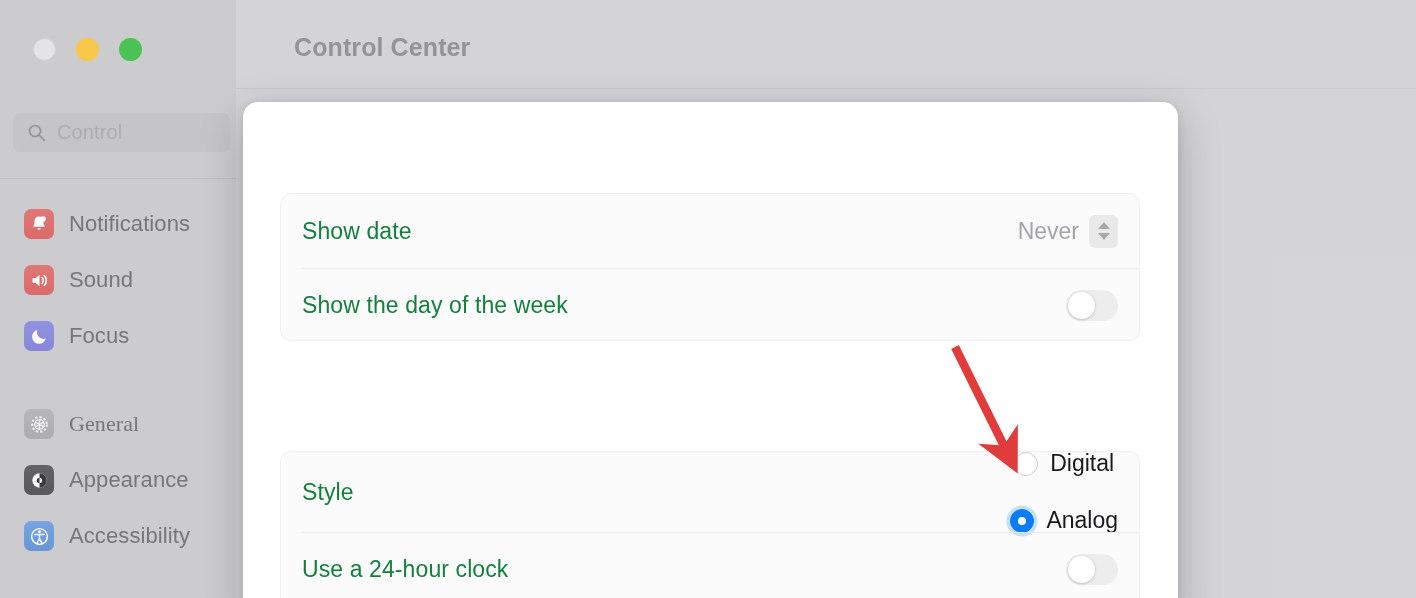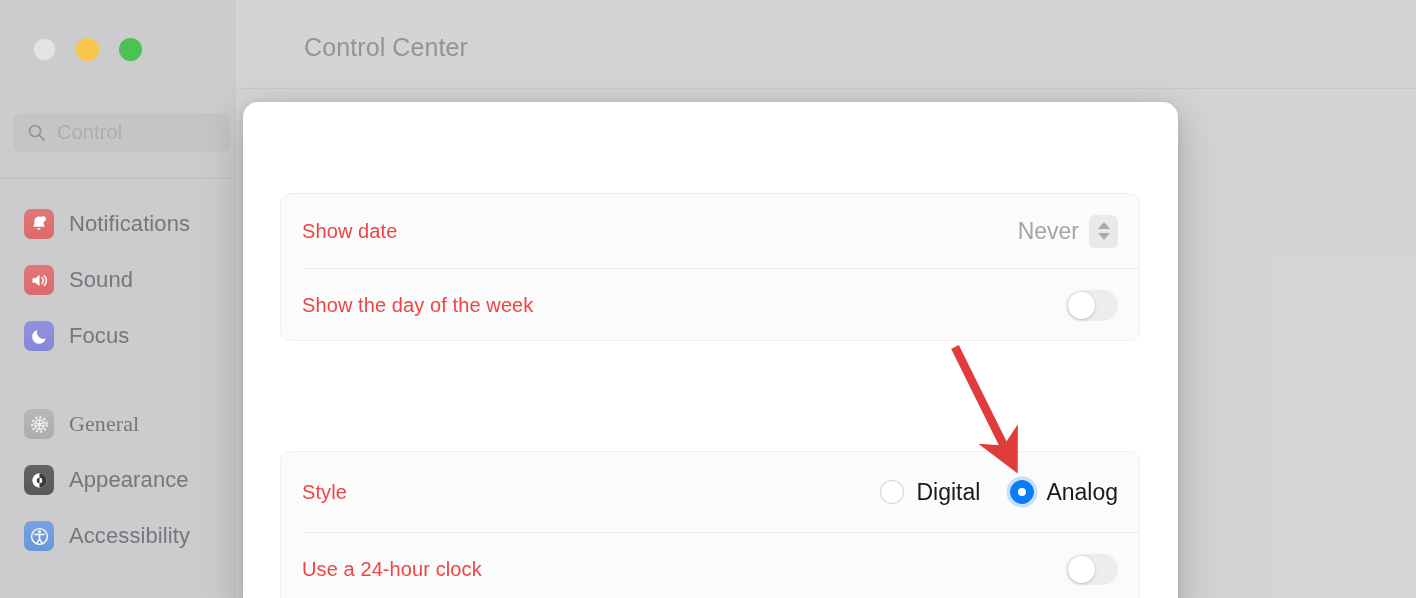--- a/index.html
+++ b/index.html
@@ -122,23 +122,23 @@
     height: 598px;
     background: #d2d2d5;
   }
   .main-titlebar {
     position: absolute;
     left: 0; top: 0;
     width: 100%; height: 88px;
   }
   .main-title {
     position: absolute;
-    left: 68px; top: 33px;
+    left: 58px; top: 33px;
     font-size: 25px;
-    font-weight: normal;
+    font-weight: bold;
     color: #8d8d92;
     letter-spacing: .1px;
   }
   .main-title-rule {
     position: absolute;
     left: 0; top: 88px;
     width: 100%; height: 1px;
     background: #c6c6ca;
   }
 
@@ -269,22 +269,22 @@
     height: 74px;
     padding: 0 21px;
   }
   .row-divider {
     position: absolute;
     left: 21px; right: 0;
     height: 1px;
     background: #ececec;
   }
   .row-label {
-    font-size: 20px;
-    color: #ef4444;
+    font-size: 23px;
+    color: #15803d;
     letter-spacing: .1px;
     white-space: nowrap;
   }
 
   .popup-value {
     display: flex;
     align-items: center;
     gap: 10px;
     font-size: 23px;
     color: #a3a3a8;
@@ -304,20 +304,21 @@
     width: 27px; height: 27px;
     border-radius: 50%;
     background: #ffffff;
     box-shadow: 0 1px 3px rgba(0,0,0,.18), 0 0 0 .5px rgba(0,0,0,.04);
   }
 
   .radio-group {
     display: flex;
     align-items: center;
     gap: 30px;
+    flex-direction: column;
   }
   .radio-opt {
     display: flex;
     align-items: center;
     gap: 12px;
   }
   .radio {
     width: 24px; height: 24px;
     border-radius: 50%;
     flex: 0 0 24px;

